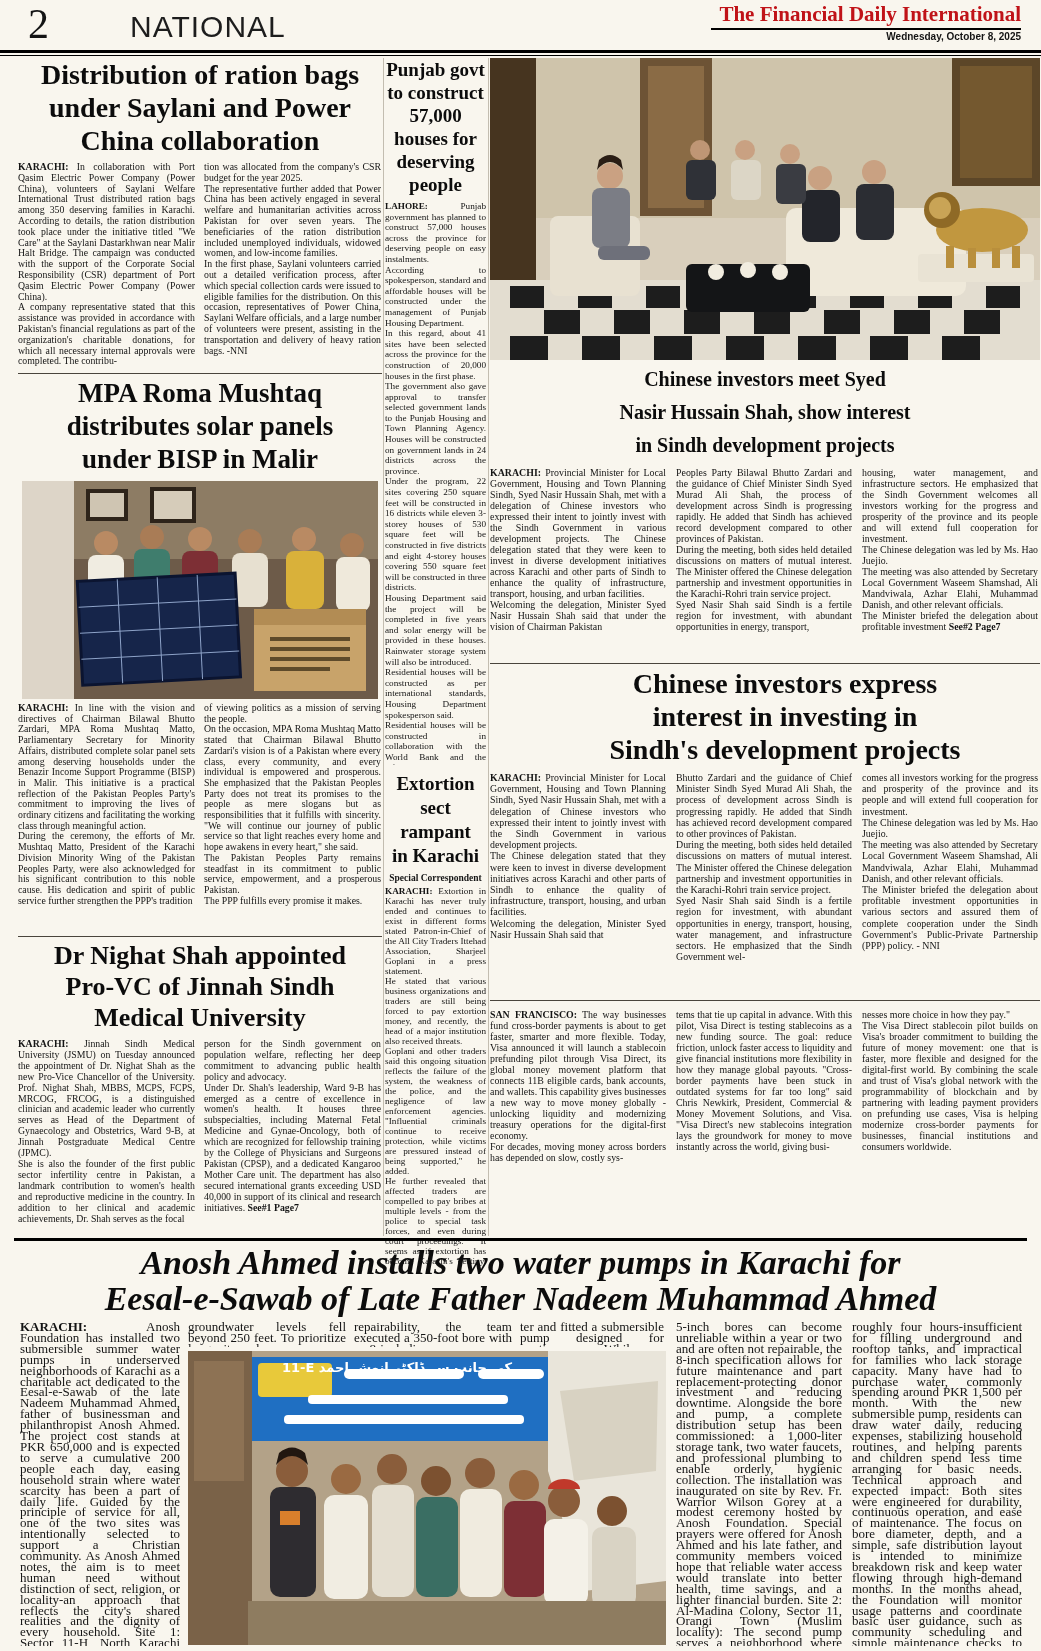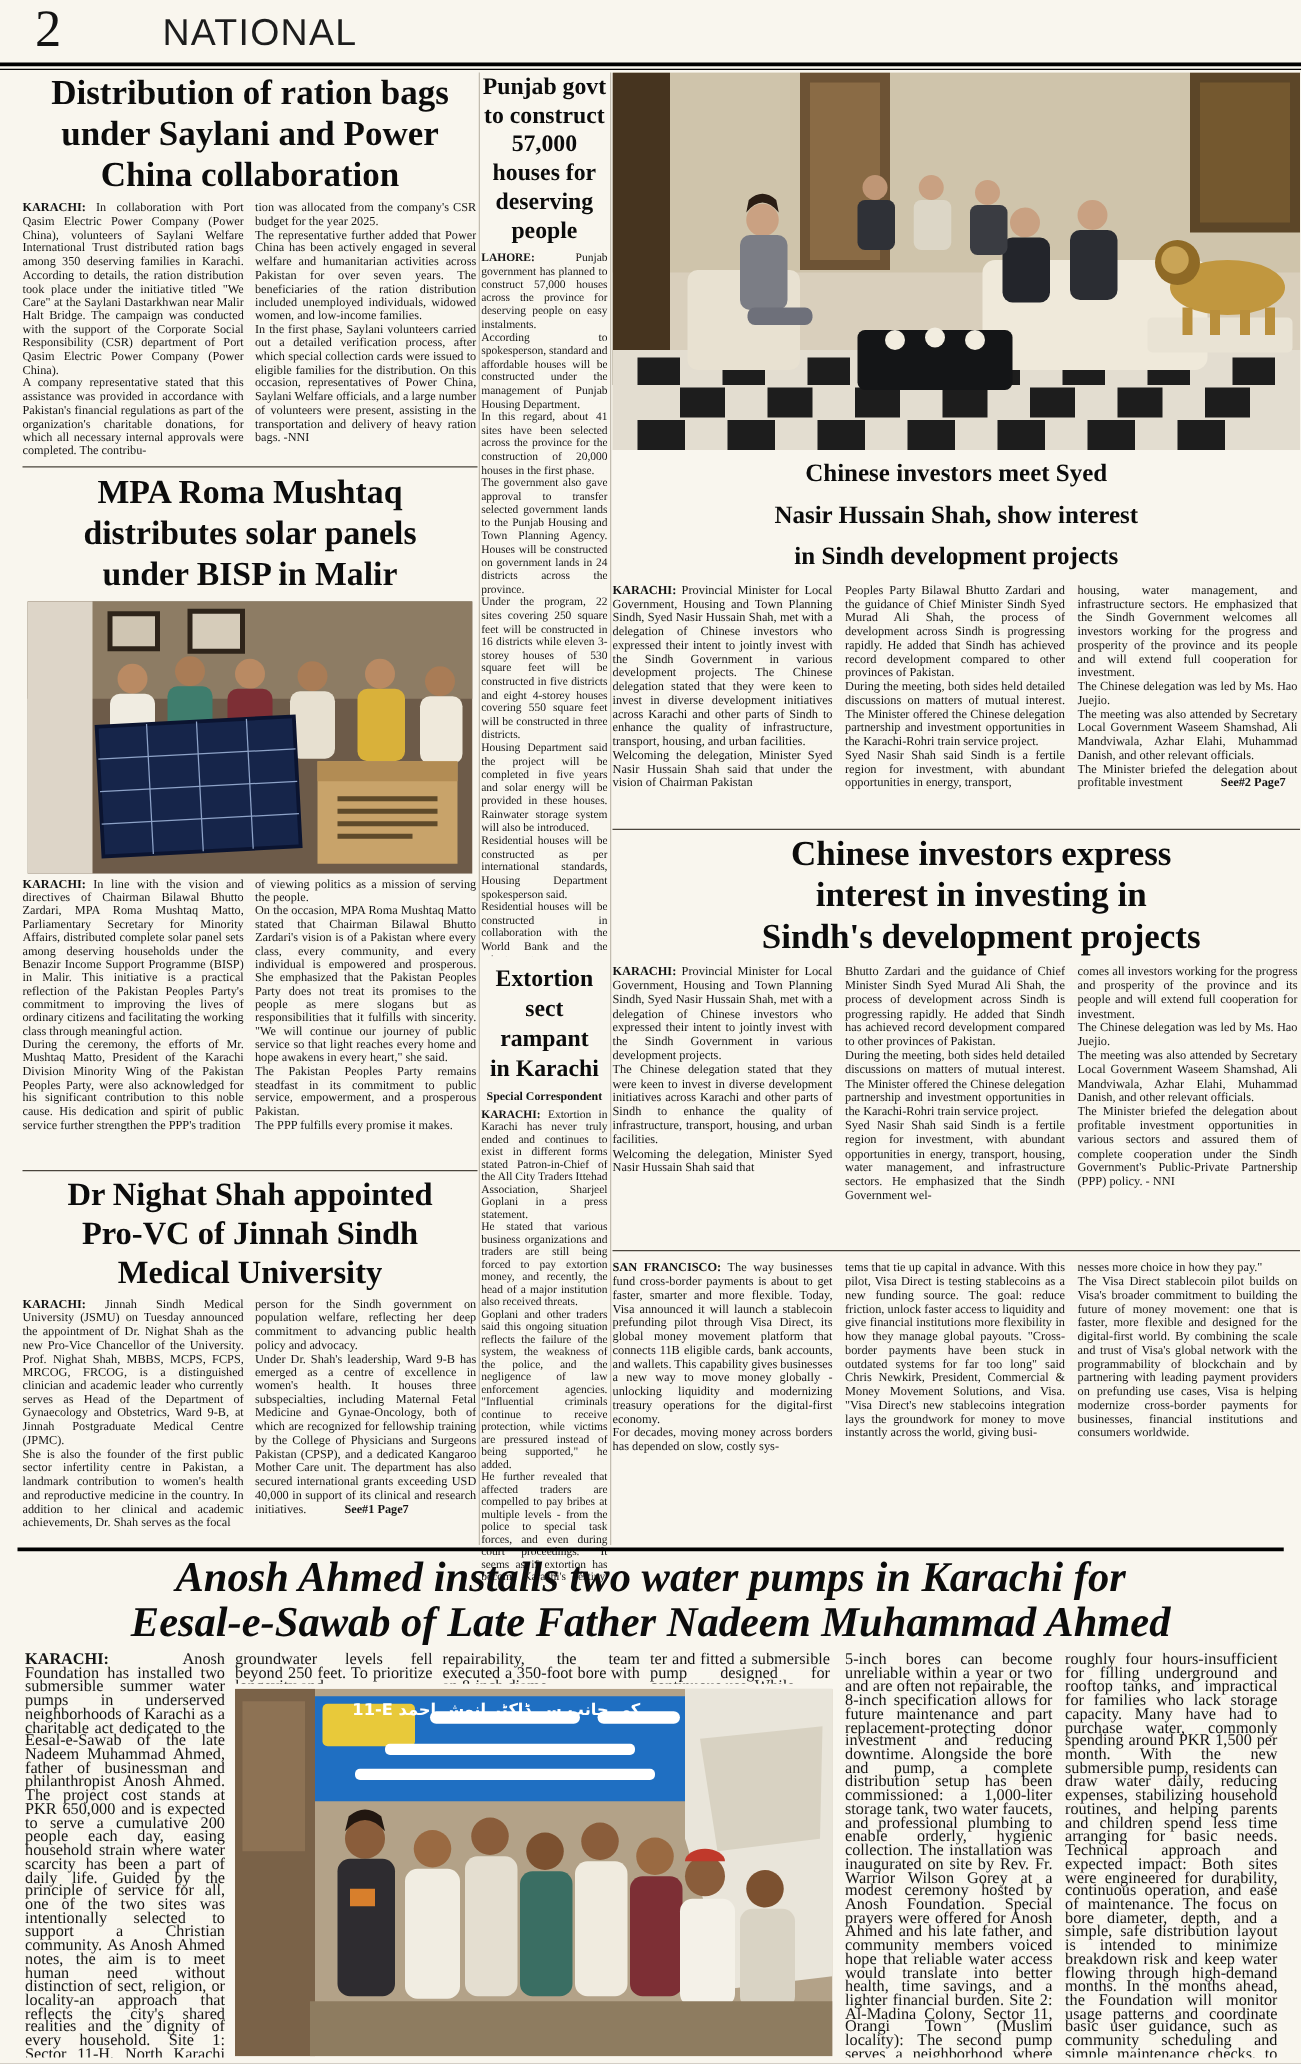--- a/index.html
+++ b/index.html
@@ -16,21 +16,21 @@
   .mh-date { font-size:10px; font-weight:bold; border-top:2px solid #000; margin-top:1px; padding-top:1px;
              font-family:"Liberation Sans",sans-serif; }
   .hdr-rule1 { left:0; top:50px; width:1041px; height:3px; background:#000; }
   .hdr-rule2 { left:0; top:55px; width:1041px; height:1px; background:#000; }
   
   .headline { font-weight:bold; text-align:center; white-space:pre-line; color:#0c0c0c; }
   .cols { display:flex; }
   .col { overflow:hidden; text-align:justify; }
   .col .rest, .one-col .rest { white-space:pre-line; }
   .dl { font-weight:bold; }
-  .see { font-weight:bold;margin-left:28px; }
+  .see { font-weight:bold; }
   .one-col { overflow:hidden; text-align:justify; }
   .byline { font-weight:bold; text-align:center; }
   .hline { background:#4a453c; height:1px; }
   .vline { background:#c3bdb0; width:1px; }
   
   .art-a { left:18px; top:58px; width:364px; }
   .art-a .headline { font-size:28px; line-height:33px; }
   .art-a .cols { margin-top:5px; gap:9px; }
   .art-a .col { width:177px; height:206px; font-size:9.8px; line-height:10.8px; }
   
@@ -84,20 +84,24 @@
   .banner-text { left:232px; top:1360px; width:330px; color:#fff; font-weight:bold;
                  font-size:13px; text-align:center; font-family:"DejaVu Sans",sans-serif; }
 </style>
 </head>
 <body>
 
 <div class="page">
 
   <div class="abs pgnum">2</div>
   <div class="abs section-title">NATIONAL</div>
+  <div class="abs masthead">
+    <div class="mh-title" style="color:#c01318">The Financial Daily International</div>
+    <div class="mh-date">Wednesday, October 8, 2025</div>
+  </div>
   <div class="abs hdr-rule1"></div>
   <div class="abs hdr-rule2"></div>
 
   <div class="abs vline" style="left:383px; top:58px; height:1178px;"></div>
   <div class="abs vline" style="left:488px; top:58px; height:1178px;"></div>
 
   <div class="abs art-a">
     <div class="headline">Distribution of ration bags
 under Saylani and Power
 China collaboration</div>

